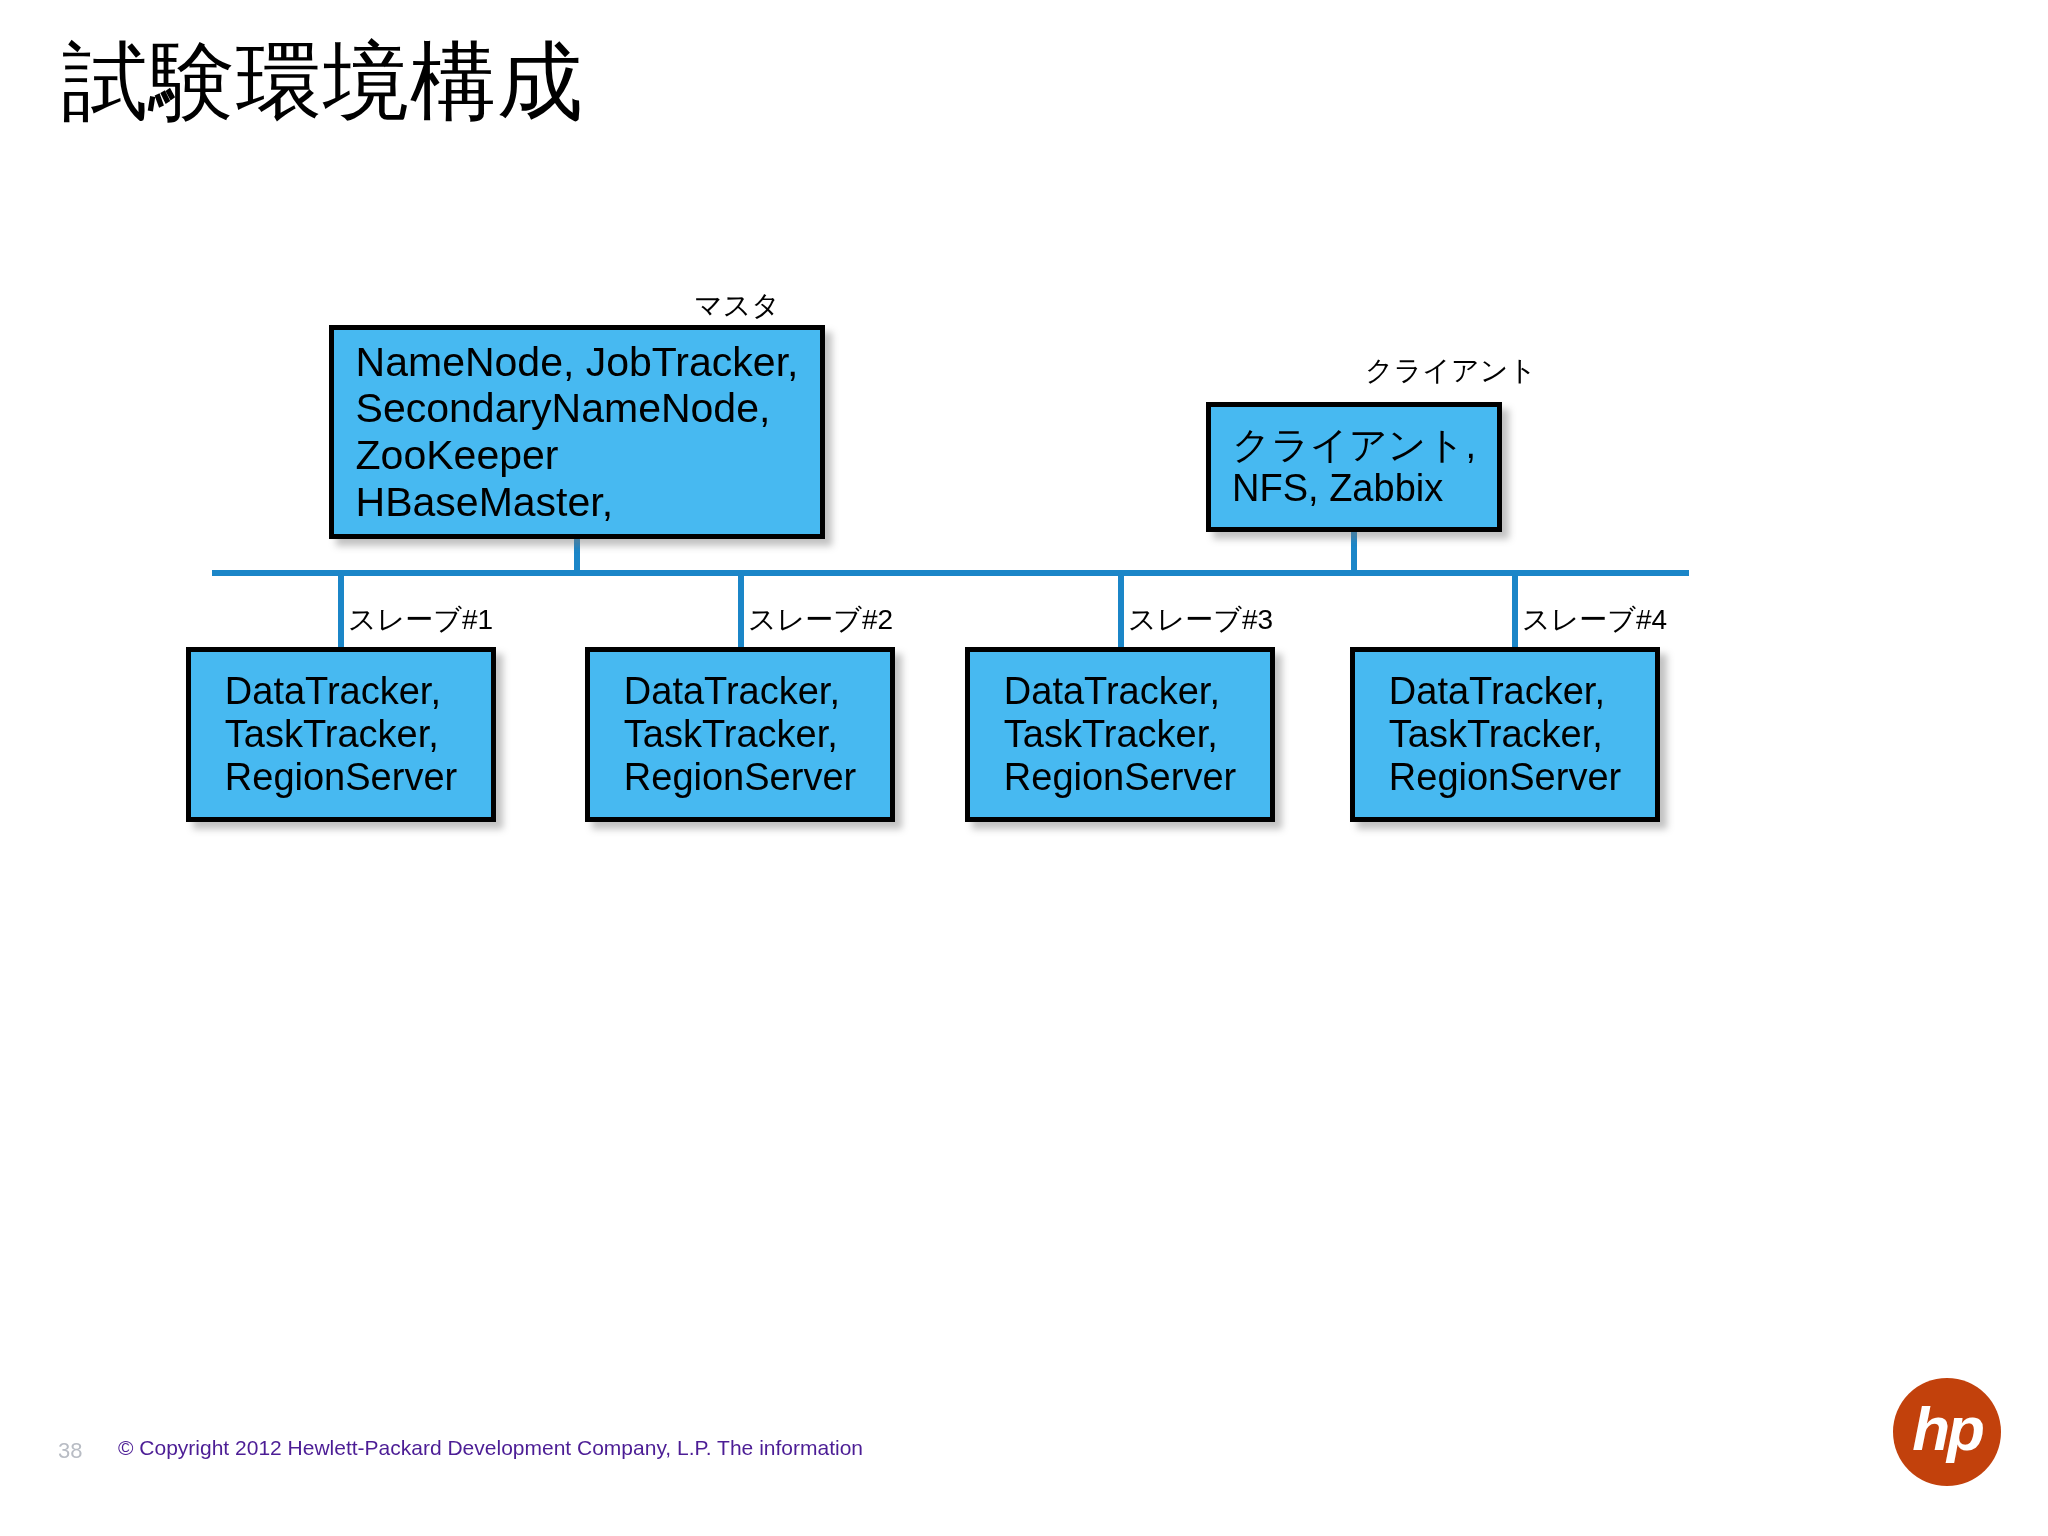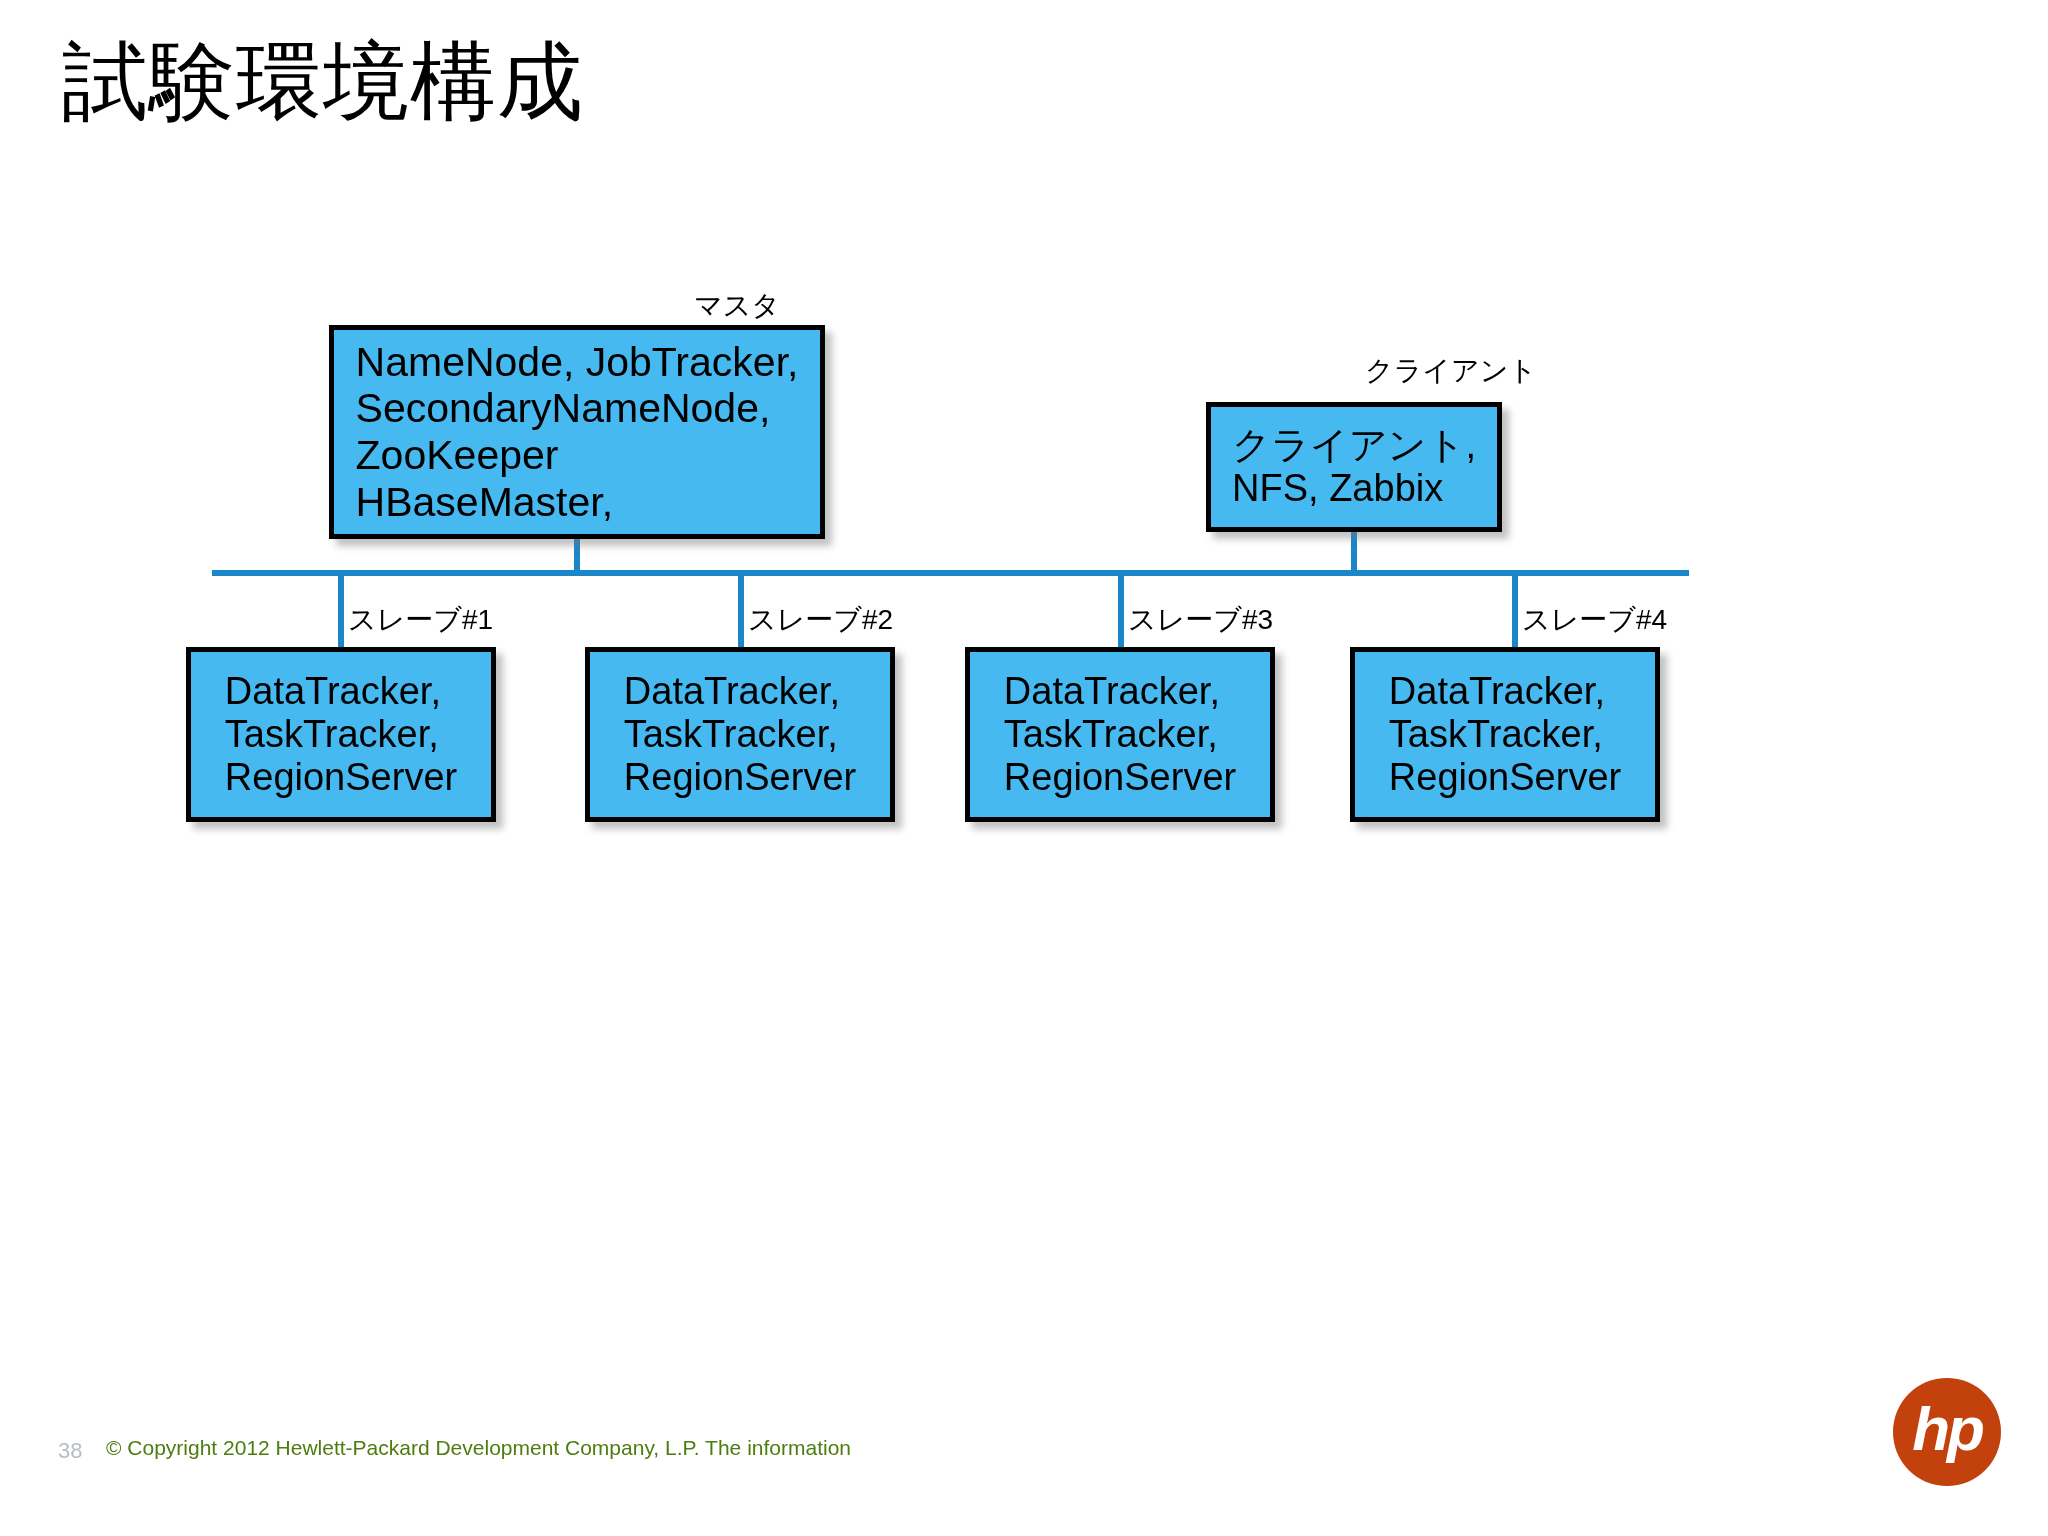--- a/index.html
+++ b/index.html
@@ -155,26 +155,26 @@
   
   #footer-page {
     position: absolute;
     left: 58px;
     top: 1438px;
     font-size: 22px;
     color: #B8BCC4;
   }
   #footer-copy {
     position: absolute;
-    left: 106px;
+    left: 118px;
     top: 1432px;
     width: 820px;
     font-size: 21px;
     line-height: 1.55;
-    color: #4d7c0f;
+    color: #4c1d95;
   }
 
   
   #hp-logo {
     position: absolute;
     left: 1893px;
     top: 1378px;
     width: 108px;
     height: 108px;
     border-radius: 50%;

